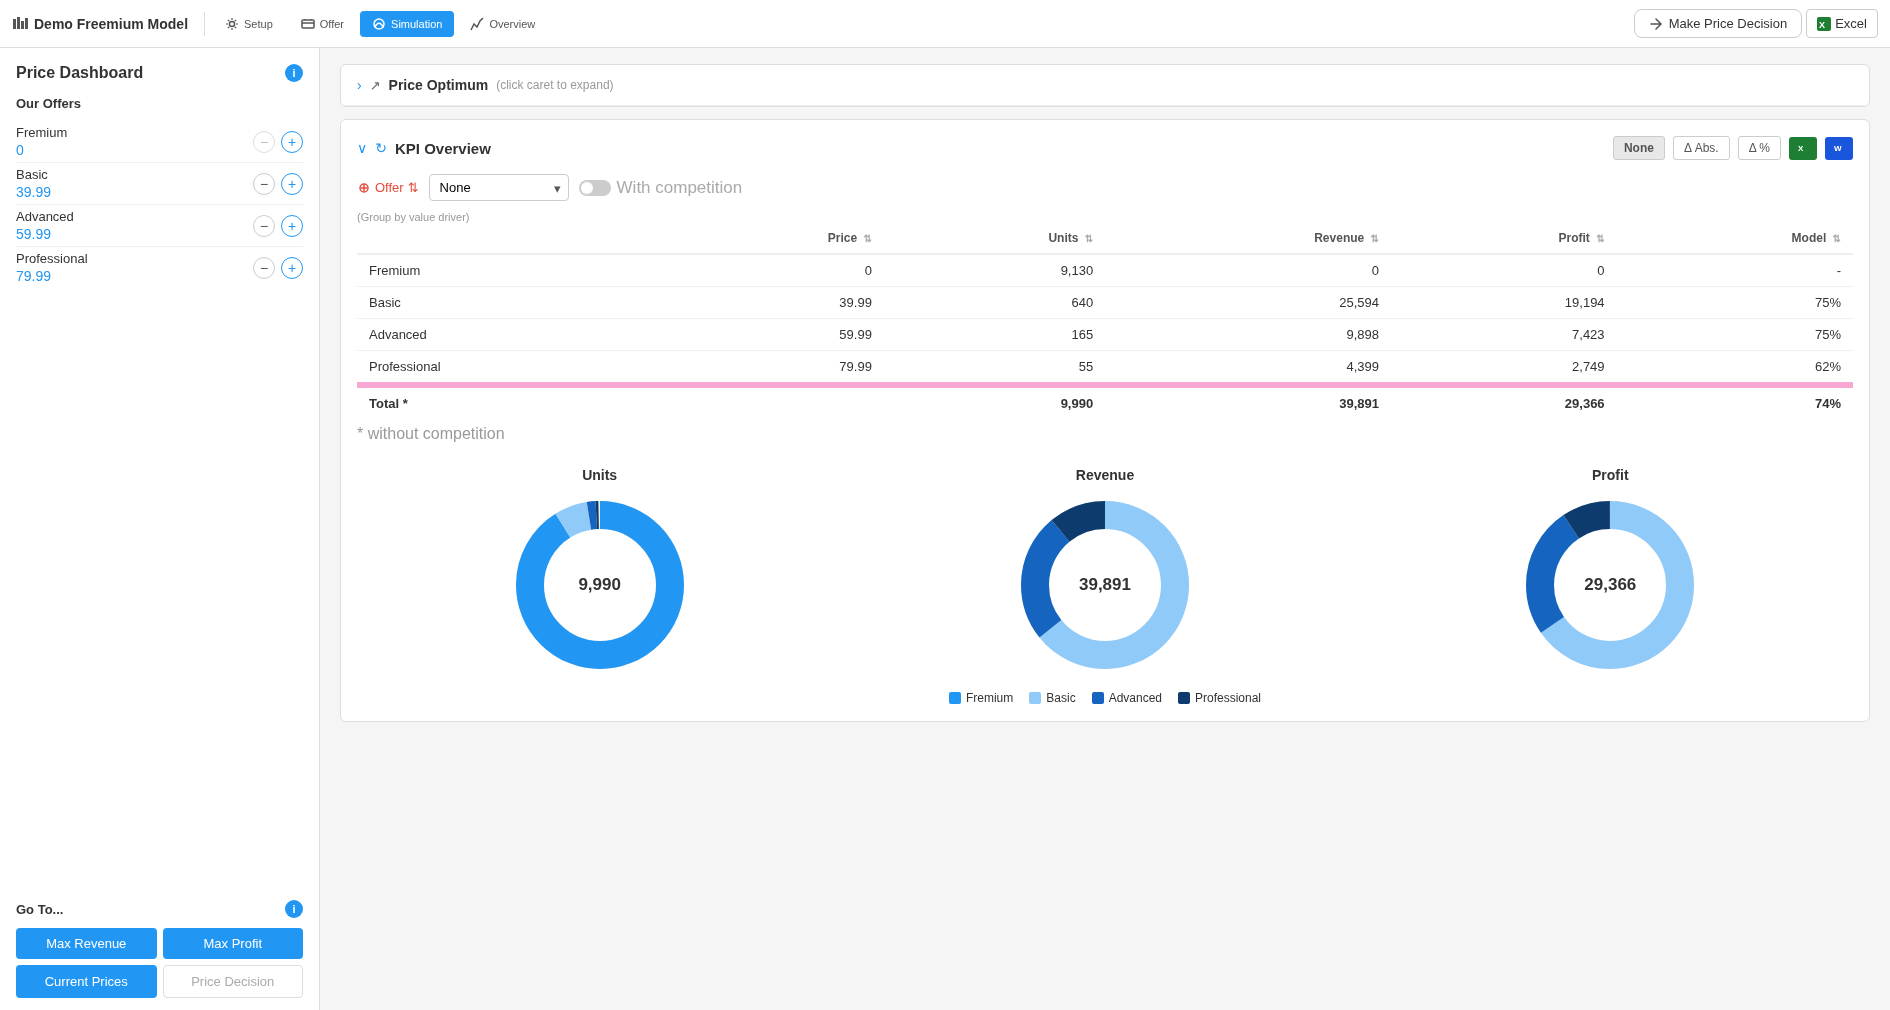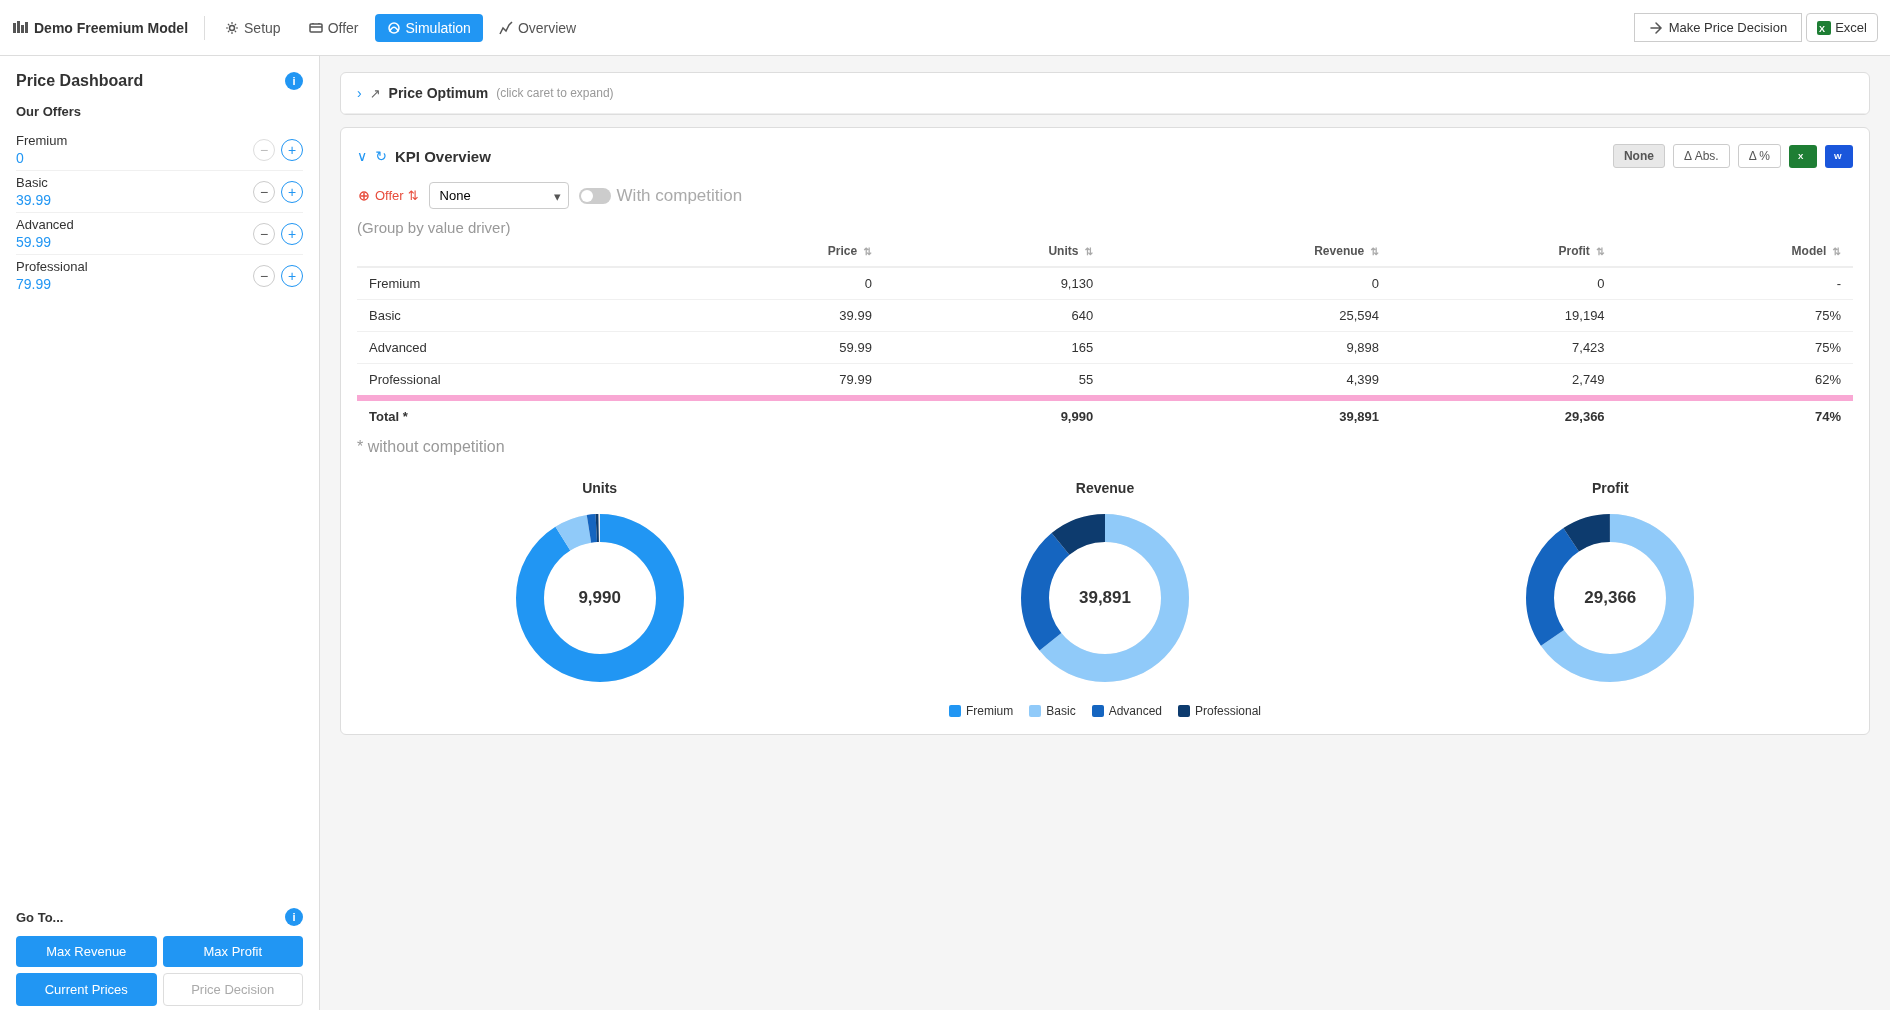--- a/index.html
+++ b/index.html
@@ -1,38 +1,38 @@
 <!DOCTYPE html>
 <html><head>
   <meta charset="utf-8">
   <style>
     * { box-sizing: border-box; margin: 0; padding: 0; }
     body { font-family: -apple-system, BlinkMacSystemFont, 'Segoe UI', Arial, sans-serif; font-size: 13px; background: #f5f5f5; color: #333; }
 
     
     .top-nav {
-      display: flex; align-items: center; height: 56px;
+      display: flex; align-items: center; height: 48px;
       background: #fff; border-bottom: 1px solid #ddd;
       padding: 0 12px; gap: 4px;
     }
     .nav-logo { display: flex; align-items: center; gap: 6px; font-weight: 600; font-size: 14px; margin-right: 8px; }
     .nav-logo svg { width: 16px; height: 16px; }
     .nav-sep { width: 1px; height: 24px; background: #ddd; margin: 0 4px; }
     .nav-item {
       display: flex; align-items: center; gap: 5px;
       padding: 6px 12px; border-radius: 4px; cursor: pointer;
-      font-size: 14px; color: #555; text-decoration: none;
+      font-size: 11px; color: #555; text-decoration: none;
       border: none; background: none;
     }
     .nav-item.active { background: #2196F3; color: #fff; }
     .nav-item svg { width: 14px; height: 14px; }
     .nav-spacer { flex: 1; }
     .btn-make-decision {
       display: flex; align-items: center; gap: 6px;
-      background: #fff; border: 1px solid #ccc; border-radius: 0;
+      background: #fff; border: 1px solid #ccc; border-radius: 8px;
       padding: 6px 14px; cursor: pointer; font-size: 13px; color: #333;
     }
     .btn-excel {
       display: flex; align-items: center; gap: 4px;
       background: #fff; border: 1px solid #ccc; border-radius: 4px;
       padding: 6px 10px; cursor: pointer; font-size: 13px; color: #333;
     }
 
     
     .main-layout { display: flex; height: calc(100vh - 44px); }
@@ -155,21 +155,21 @@
     }
     .toggle-track {
       width: 32px; height: 16px; background: #ccc; border-radius: 8px;
       position: relative; cursor: pointer;
     }
     .toggle-thumb {
       width: 12px; height: 12px; background: #fff; border-radius: 50%;
       position: absolute; top: 2px; left: 2px;
       transition: left 0.2s;
     }
-    .group-label { font-size: 15px; color: #999; margin-top: 2px; }
+    .group-label { font-size: 11px; color: #999; margin-top: 2px; }
 
     
     .kpi-table { width: 100%; border-collapse: collapse; }
     .kpi-table th {
       text-align: right; padding: 8px 12px; font-size: 12px;
       color: #555; font-weight: 600; border-bottom: 2px solid #eee;
       white-space: nowrap;
     }
     .kpi-table th:first-child { text-align: left; }
     .kpi-table td {

